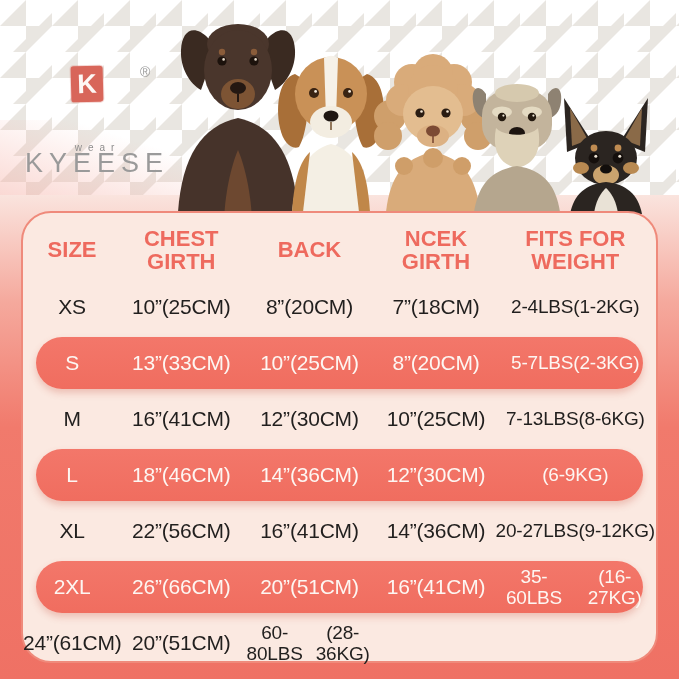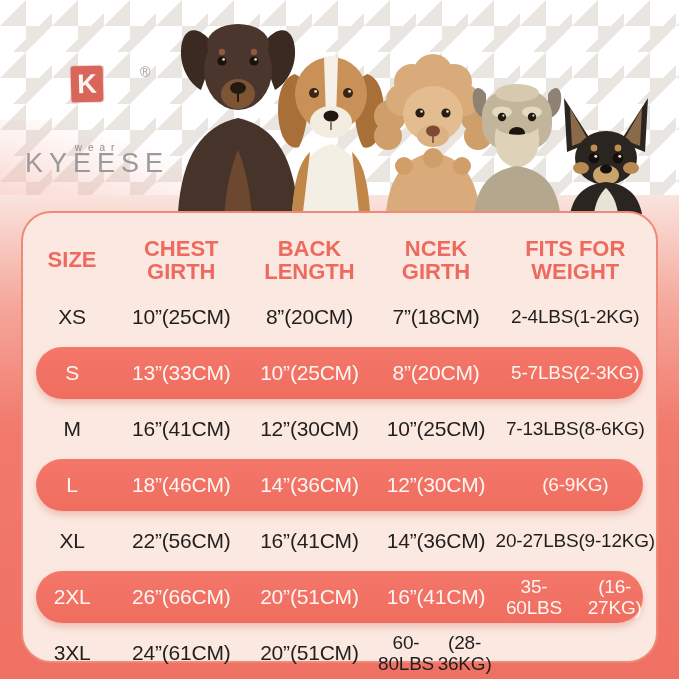--- a/index.html
+++ b/index.html
@@ -42,21 +42,21 @@
   
   .panel{
     position:absolute;left:21px;top:211px;width:637px;height:452px;z-index:6;
     background:#fbe9e1;border:2px solid #ef8a7b;border-radius:30px;
     box-sizing:border-box;
   }
   .thead,.row{
     display:grid;grid-template-columns:15.5% 19% 21.5% 18.5% 25.5%;
     align-items:center;
   }
-  .thead{height:58px;margin-top:18px;}
+  .thead{height:58px;margin-top:8px;}
   .hcell{
     text-align:center;color:#ee6a5e;font-weight:700;font-size:22px;line-height:1.06;
     display:flex;flex-direction:column;justify-content:center;
   }
   .hcell span:empty{display:none;}
   .row{position:relative;height:56px;}
   .cell{
     position:relative;z-index:2;text-align:center;color:#211f1e;
     font-size:21px;letter-spacing:-0.2px;
   }
@@ -208,21 +208,20 @@
     <div class="thead">
       <div class="hcell">
           <span>SIZE</span>
         </div>
       <div class="hcell">
           <span>CHEST</span>
           <span>GIRTH</span>
         </div>
       <div class="hcell">
           <span>BACK</span>
-          <span>LENGTH</span>
         </div>
       <div class="hcell">
           <span>NCEK</span>
           <span>GIRTH</span>
         </div>
       <div class="hcell">
           <span>FITS FOR</span>
           <span>WEIGHT</span>
         </div>
     </div>
@@ -286,21 +285,20 @@
       <div class="cell">26”(66CM)</div>
       <div class="cell">20”(51CM)</div>
       <div class="cell">16”(41CM)</div>
       <div class="cell wcell">
           <span>35-60LBS</span>
           <span>(16-27KG)</span>
         </div>
     </div>
 
     <div class="row">
-      <div class="cell">3XL</div>
       <div class="cell">24”(61CM)</div>
       <div class="cell">20”(51CM)</div>
       <div class="cell wcell">
           <span>60-80LBS</span>
           <span>(28-36KG)</span>
         </div>
     </div>
   </div>
 
 </div>

